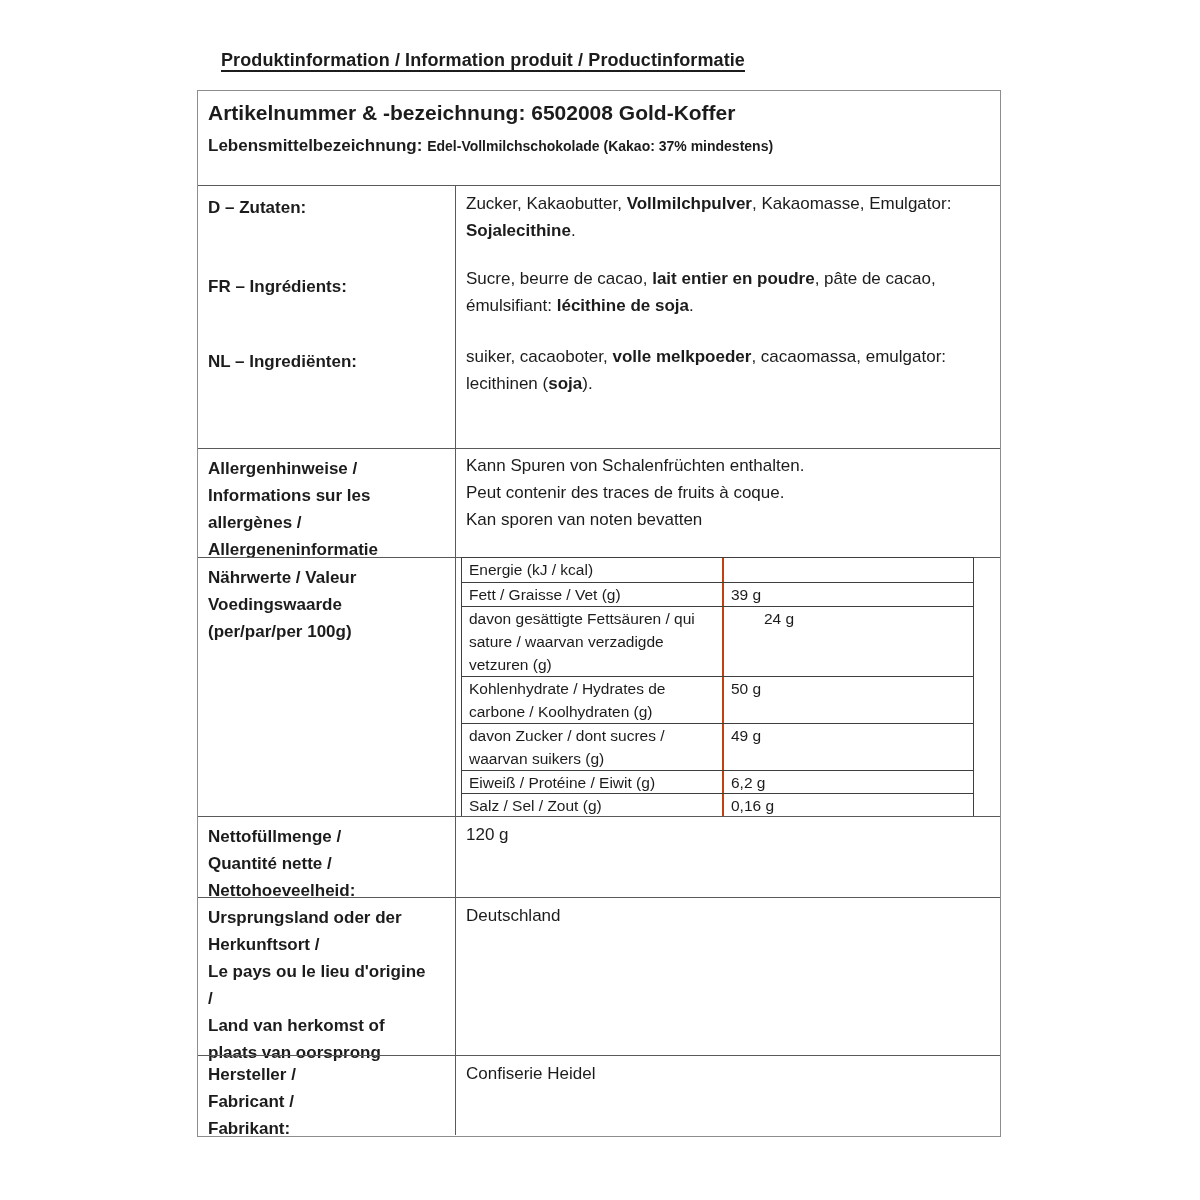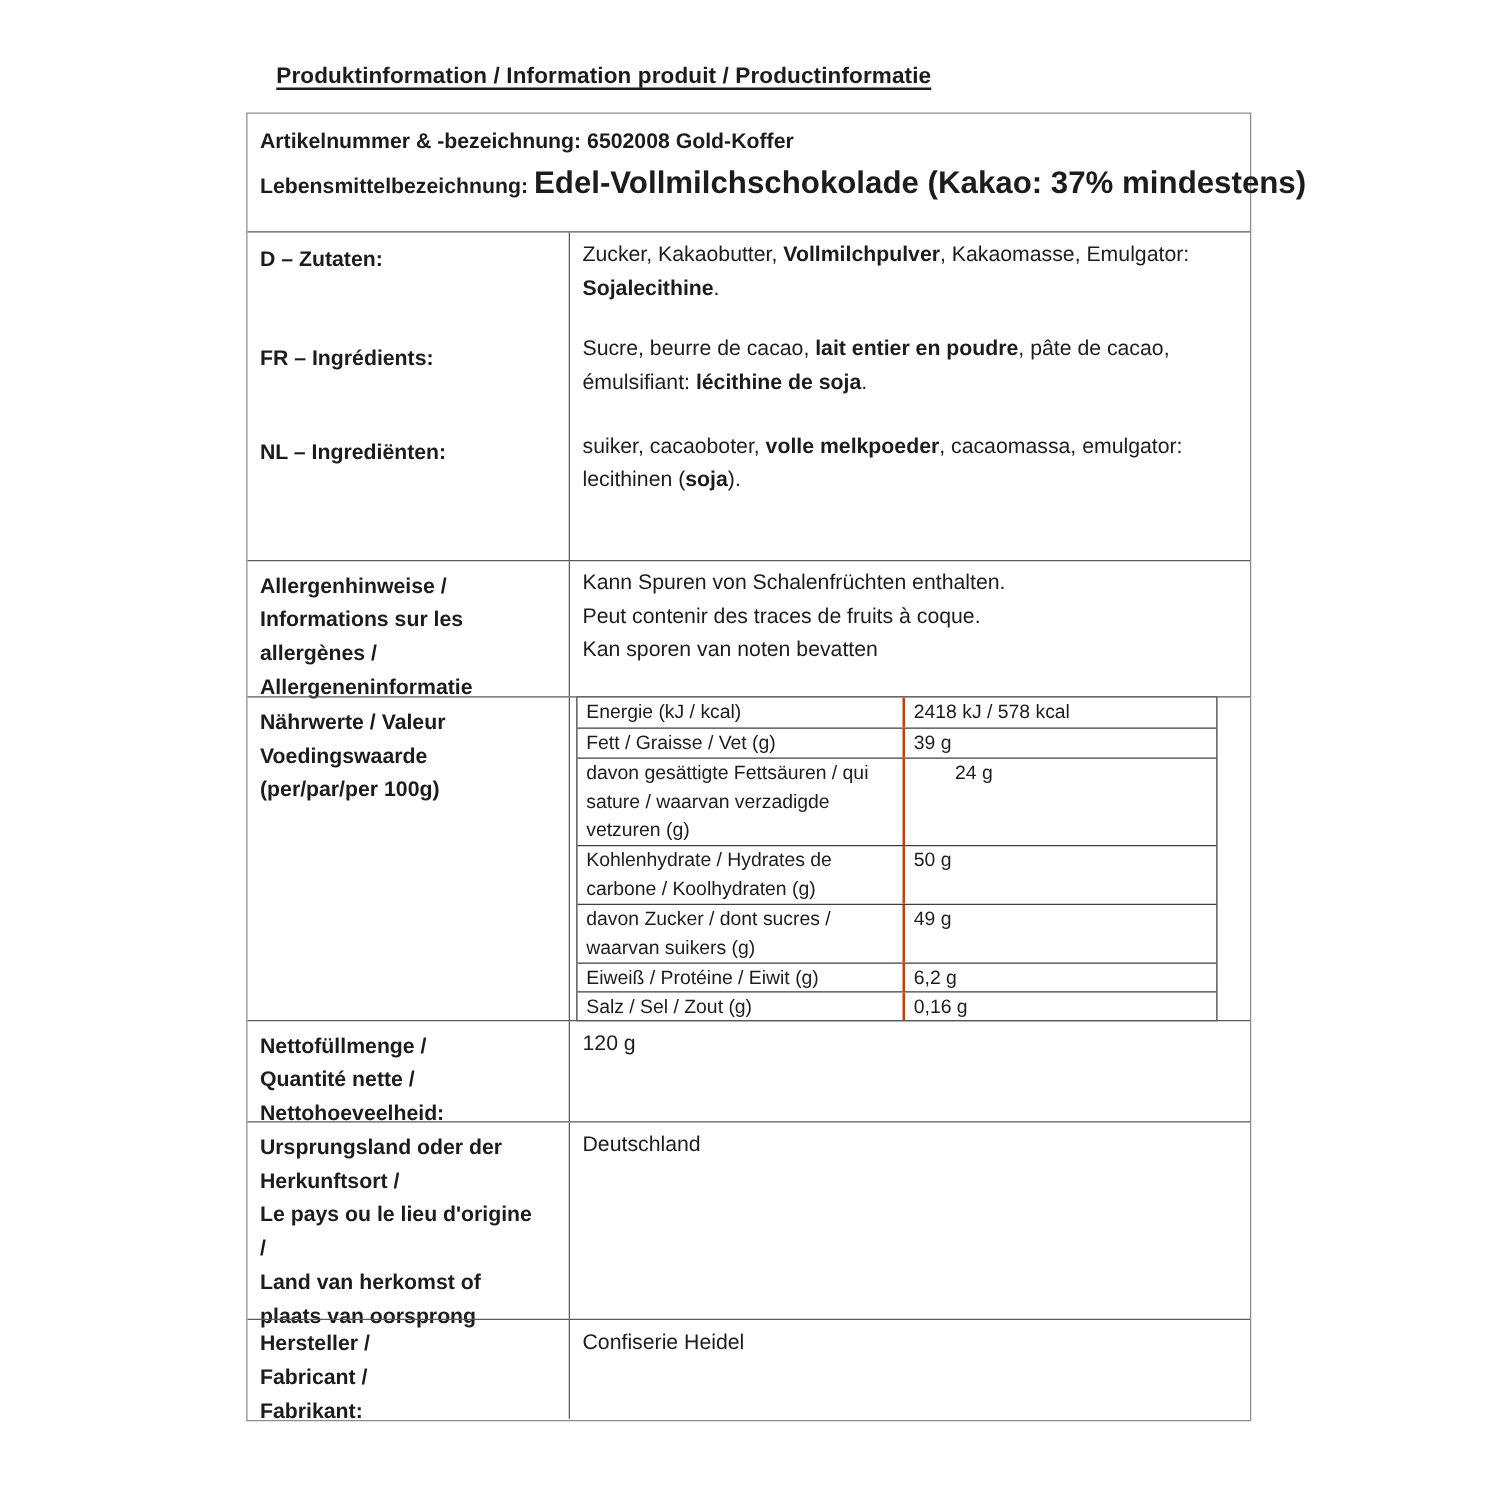--- a/index.html
+++ b/index.html
@@ -37,23 +37,23 @@
     font-weight:700; font-size:17px; line-height:27px;
   }
   .val-col { position:absolute; left:258px; right:0; top:0; bottom:0; }
 
   .abs { position:absolute; }
   .lab-text { padding-left:10px; font-weight:700; font-size:17px; line-height:27px; }
   .val-text { padding-left:10px; font-size:17px; line-height:27px; max-width:505px; }
 
   
   .hdr-block { padding:9px 12px 0 10px; }
-  .hdr-line1 { font-size:17px; font-weight:700; line-height:26px; margin-bottom:5px; white-space:nowrap; }
+  .hdr-line1 { font-size:21px; font-weight:700; line-height:26px; margin-bottom:5px; white-space:nowrap; }
   .hdr-line2 { font-size:17px; font-weight:700; line-height:30px; white-space:nowrap; }
-  .hdr-line2 .big { font-size:25px; font-weight:700; }
+  .hdr-line2 .big { font-size:14px; font-weight:700; }
 
   
   .nutri-table {
     position:absolute; left:5px; top:-1px;
     width:513px;
     border:1px solid #3f3f3f;
     box-sizing:border-box;
     background:#fff;
   }
   .ntr { display:grid; grid-template-columns:262px 1fr; border-top:1px solid #3f3f3f; box-sizing:border-box; }
@@ -122,21 +122,20 @@
         <div class="abs lab-text" style="top:6px; left:0; right:0;">
             <div>Nährwerte / Valeur</div>
             <div>Voedingswaarde</div>
             <div>(per/par/per 100g)</div>
           </div>
       </div>
       <div class="val-col">
         <div class="nutri-table">
           <div class="ntr first" style="height:24px;">
             <div class="ntd name">Energie (kJ / kcal)</div>
-            <div class="ntd">2418 kJ / 578 kcal</div>
           </div>
           <div class="ntr" style="height:24px;">
             <div class="ntd name">Fett / Graisse / Vet (g)</div>
             <div class="ntd">39 g</div>
           </div>
           <div class="ntr" style="height:70px;gap:33px;">
             <div class="ntd name">davon gesättigte Fettsäuren / qui sature / waarvan verzadigde vetzuren (g)</div>
             <div class="ntd">24 g</div>
           </div>
           <div class="ntr" style="height:47px;">

